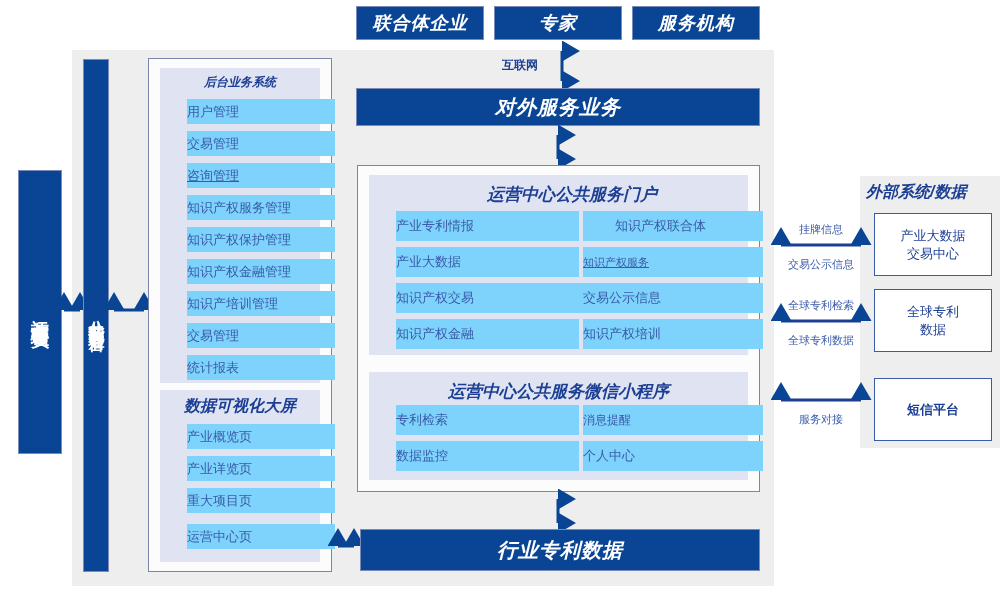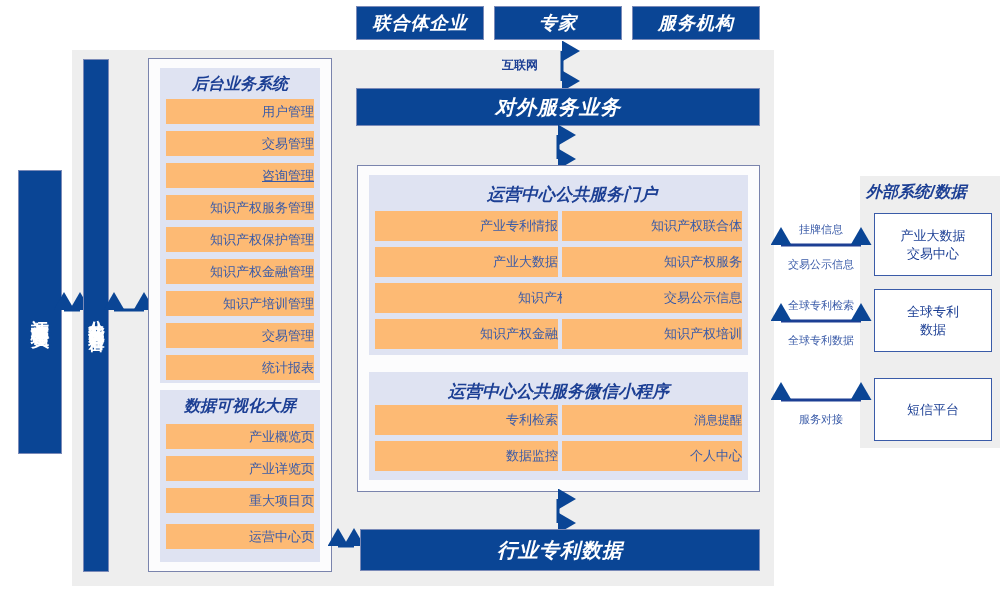--- a/index.html
+++ b/index.html
@@ -42,25 +42,26 @@
     position:absolute;
     left:0;right:0;
     text-align:center;
     color:#1c3f94;
     font-weight:bold;
     font-style:italic;
     box-sizing:border-box;
   }
   .cell{
     position:absolute;
-    background:#fdba74;
+    background:#7dd3fc;
     color:#3a5ba8;
-    display:flex;align-items:center;justify-content:flex-end;
+    display:flex;align-items:center;justify-content:flex-start;
     box-sizing:border-box;
     white-space:nowrap;
+    margin-left:21px;
   }
   .vtext{
     writing-mode:vertical-rl;
     text-orientation:upright;
     font-style:normal;
     letter-spacing:2px;
   }
   .alabel{
     position:absolute;
     color:#3a5ba8;
@@ -142,21 +143,21 @@
   <span class="vtext">公共功能及管理后台</span>
 </div>
 
 <svg class="arrow" style="left:110px;top:300px;" width="38" height="20">
   <line x1="4" y1="10" x2="34" y2="10" stroke="#0a4595" stroke-width="3" marker-start="url(#mL)" marker-end="url(#mL)"></line>
 </svg>
 
 <div class="whiteBox" style="left:148px;top:58px;width:184px;height:514px;"></div>
 
 <div class="group" style="left:160px;top:68px;width:160px;height:315px;">
-  <div class="grpTitle" style="top:6px;font-size:16px;">后台业务系统</div>
+  <div class="grpTitle" style="top:6px;font-size:12px;">后台业务系统</div>
 </div>
 <div class="cell" style="left:166px;top:99px;width:148px;height:25px;font-size:13px;">
     <span>用户管理</span>
   </div>
 <div class="cell" style="left:166px;top:131px;width:148px;height:25px;font-size:13px;">
     <span>交易管理</span>
   </div>
 <div class="cell" style="left:166px;top:163px;width:148px;height:25px;font-size:13px;text-decoration:underline;">
     <span>咨询管理</span>
   </div>
@@ -200,27 +201,27 @@
 </svg>
 
 <div class="whiteBox" style="left:357px;top:165px;width:403px;height:327px;"></div>
 
 <div class="group" style="left:369px;top:175px;width:379px;height:180px;">
   <div class="grpTitle" style="top:8px;font-size:17px;padding-left:27px;">运营中心公共服务门户</div>
 </div>
 <div class="cell" style="left:375px;top:211px;width:183px;height:30px;font-size:13px;">
     <span>产业专利情报</span>
   </div>
-<div class="cell" style="left:562px;top:211px;width:180px;height:30px;font-size:13px;">
+<div class="cell" style="left:562px;top:211px;width:180px;height:30px;font-size:13px;padding-left:32px;">
     <span>知识产权联合体</span>
   </div>
 <div class="cell" style="left:375px;top:247px;width:183px;height:30px;font-size:13px;">
     <span>产业大数据</span>
   </div>
-<div class="cell" style="left:562px;top:247px;width:180px;height:30px;font-size:13px;">
+<div class="cell" style="left:562px;top:247px;width:180px;height:30px;font-size:11px;text-decoration:underline;">
     <span>知识产权服务</span>
   </div>
 <div class="cell" style="left:375px;top:283px;width:221px;height:30px;font-size:13px;">
     <span>知识产权交易</span>
   </div>
 <div class="cell" style="left:562px;top:283px;width:180px;height:30px;font-size:13px;">
     <span>交易公示信息</span>
   </div>
 <div class="cell" style="left:375px;top:319px;width:183px;height:30px;font-size:13px;">
     <span>知识产权金融</span>
@@ -261,21 +262,21 @@
     <div>产业大数据</div>
     <div>交易中心</div>
   </div>
 </div>
 <div class="extbox" style="left:874px;top:289px;width:118px;height:63px;">
   <div>
     <div>全球专利</div>
     <div>数据</div>
   </div>
 </div>
-<div class="extbox" style="left:874px;top:378px;width:118px;height:63px;">
+<div class="extbox" style="left:874px;top:378px;width:118px;height:63px;font-weight:bold;">
   <div>
     <div>短信平台</div>
   </div>
 </div>
 
 <svg class="arrow" style="left:775px;top:235px;" width="92" height="20">
   <line x1="6" y1="10" x2="86" y2="10" stroke="#1c3f94" stroke-width="3" marker-start="url(#mL)" marker-end="url(#mL)"></line>
 </svg>
 <div class="alabel" style="left:779px;top:222px;width:84px;">挂牌信息</div>
 <div class="alabel" style="left:773px;top:257px;width:96px;">交易公示信息</div>

